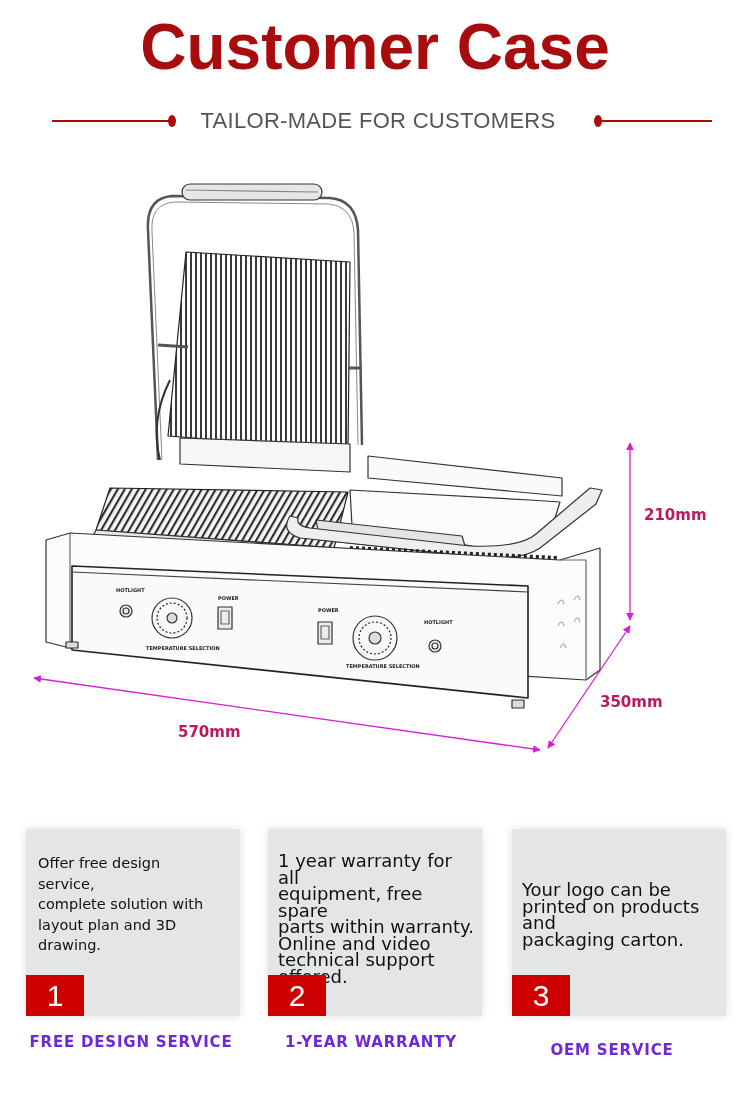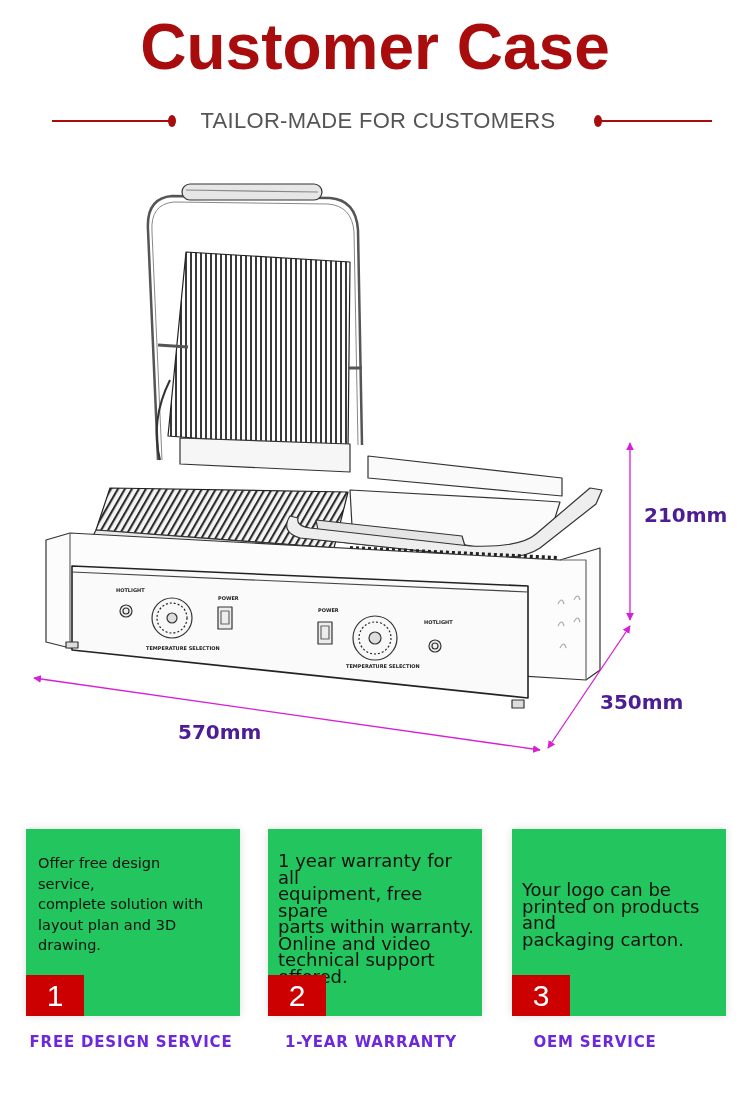--- a/index.html
+++ b/index.html
@@ -16,25 +16,25 @@
     .sub-dot { position: absolute; top: 11px; width: 8px; height: 12px; border-radius: 50%; background: #a80c0c; }
     .subtitle {
       position: absolute; left: 186px; top: 0; width: 384px; text-align: center;
       font-family: "Liberation Sans", sans-serif; font-size: 22px; line-height: 34px;
       color: #555555; letter-spacing: 0.3px;
     }
 
     .product { position: absolute; left: 0; top: 160px; width: 750px; height: 620px; }
     .dim-label {
       position: absolute; font-family: "DejaVu Sans", sans-serif; font-weight: bold;
-      font-size: 20px; color: #4c1d95; line-height: 24px;
+      font-size: 15px; color: #be185d; line-height: 24px;
     }
 
     .card {
-      position: absolute; top: 829px; width: 214px; height: 187px; background: #22c55e;
+      position: absolute; top: 829px; width: 214px; height: 187px; background: #e5e5e5;
       box-shadow: 0 0 9px rgba(0,0,0,0.13);
     }
     .card-text {
       position: absolute; left: 12px; right: 8px;
       font-family: "DejaVu Sans", sans-serif; font-size: 14.5px; line-height: 20.5px;
       color: #111111; white-space: pre-line;
     }
     .card-text.tight { line-height: 16.5px; font-size: 18px; }
     .badge {
       position: absolute; left: 0; bottom: 0; width: 58px; height: 41px; background: #cc0000;
@@ -171,13 +171,13 @@
 </div>
 <div class="card" style="left:512px;">
   <div class="card-text tight" style="top:53px; left:10px;">Your logo can be
 printed on products and
 packaging carton.</div>
   <div class="badge">3</div>
 </div>
 
 <div class="card-label" style="left:6px;">FREE DESIGN SERVICE</div>
 <div class="card-label" style="left:246px;">1-YEAR WARRANTY</div>
-<div class="card-label" style="left:470px;">OEM SERVICE</div>
+<div class="card-label" style="left:487px;margin-top:8px;">OEM SERVICE</div>
 
 </body></html>

